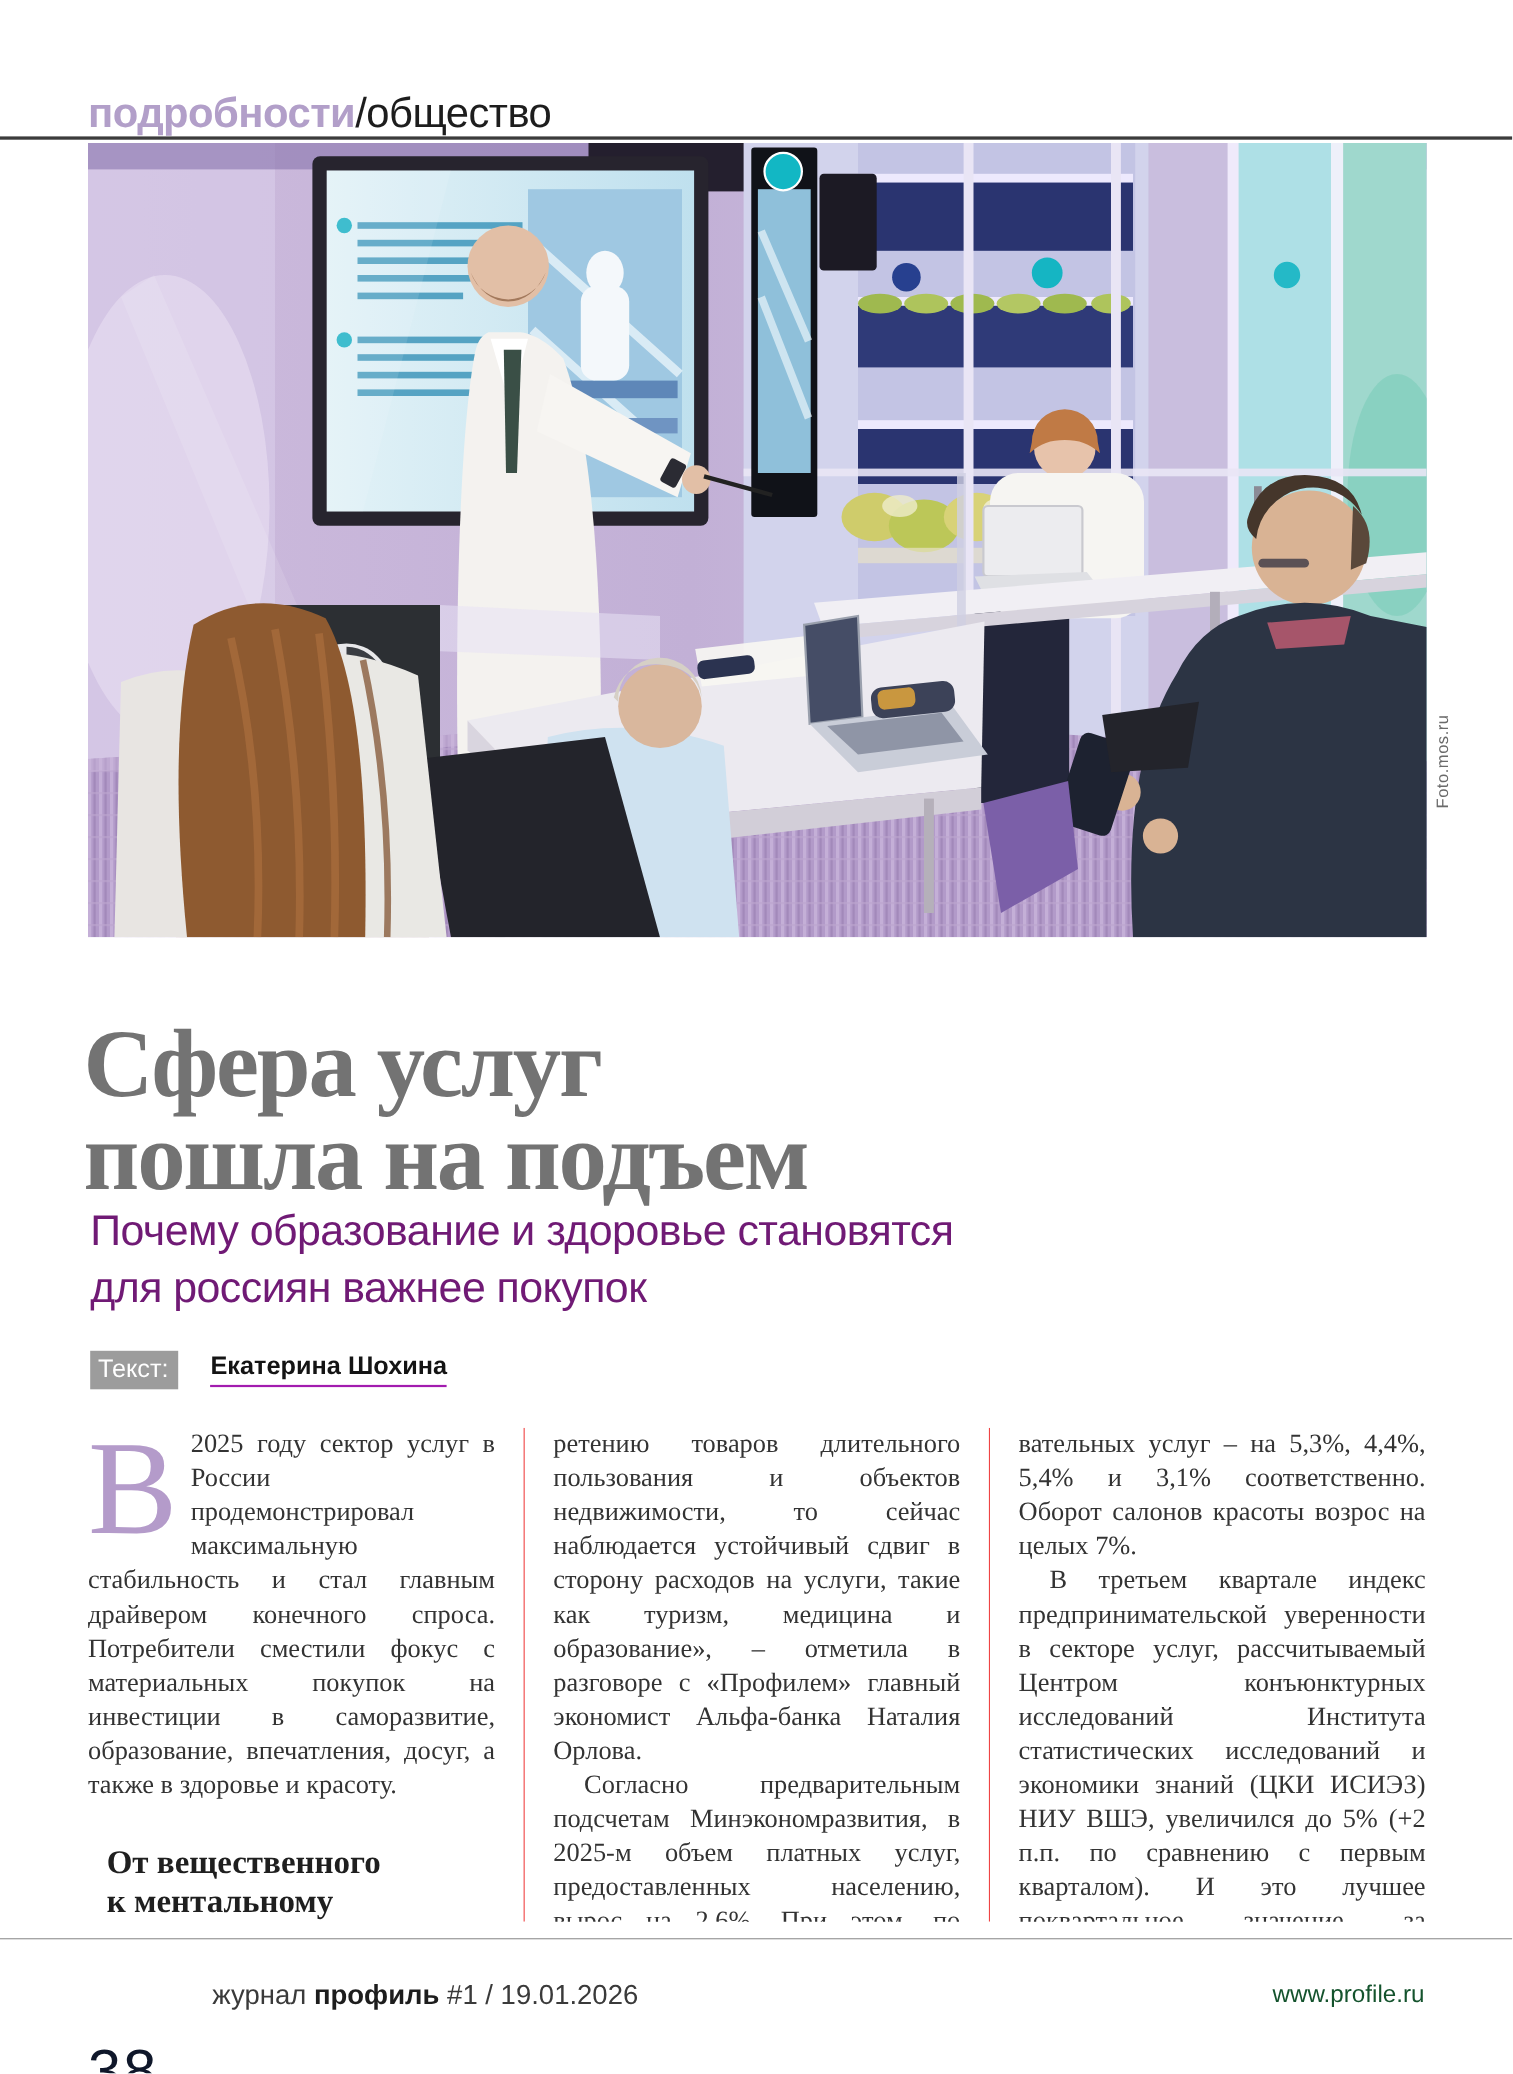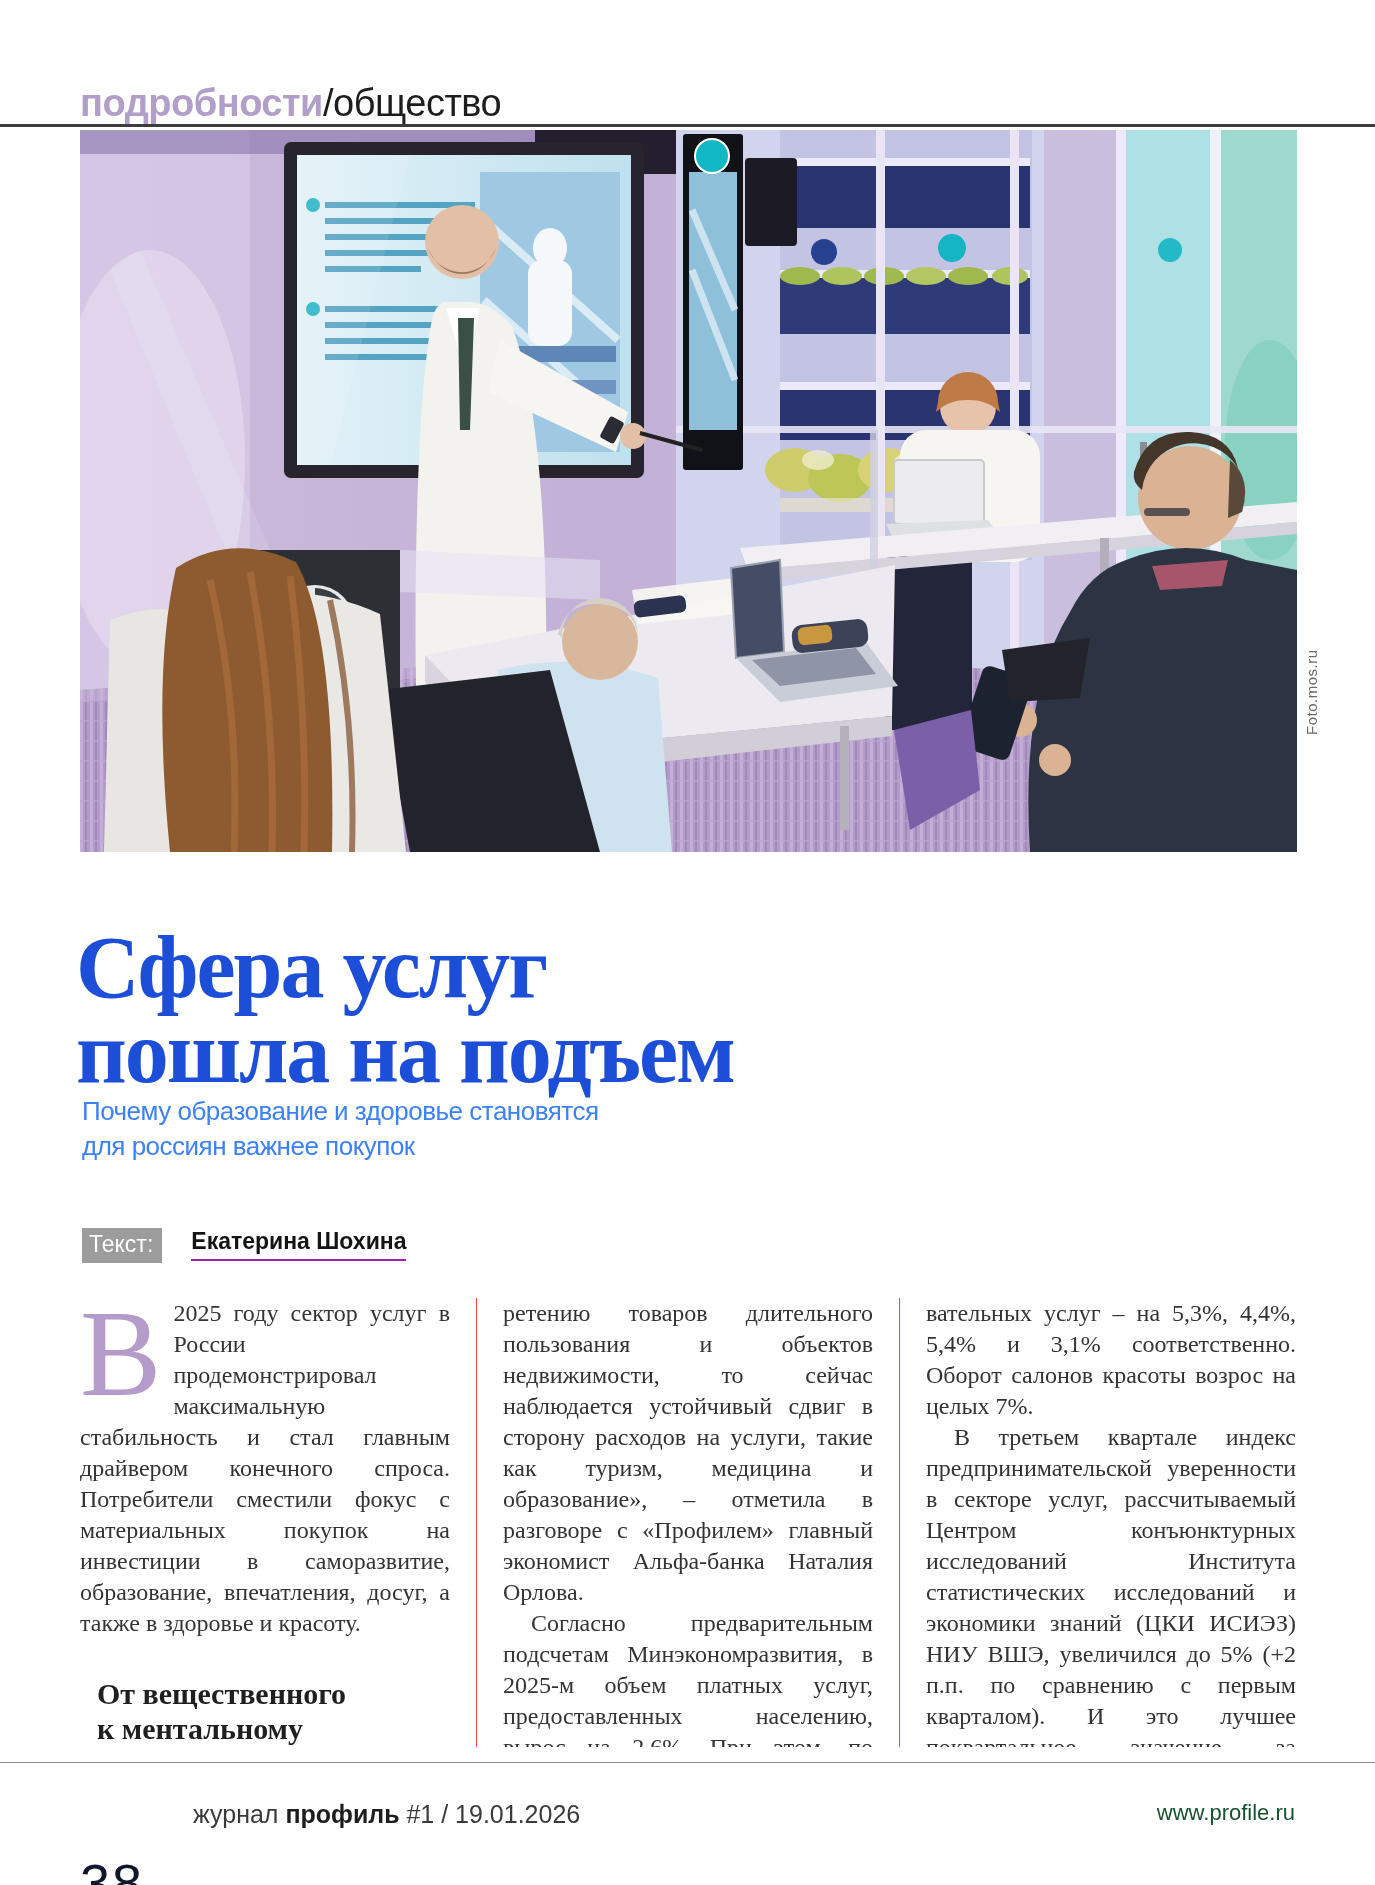--- a/index.html
+++ b/index.html
@@ -12,22 +12,22 @@
   .kicker .cat{color:#1d1d1d;font-weight:400;}
   .top-rule{position:absolute;left:0;top:124px;width:1375px;height:3px;background:#3c3c3c;}
 
   
   .photo{position:absolute;left:80px;top:130px;width:1217px;height:722px;display:block;}
   .photo-credit{position:absolute;left:1303px;top:735px;transform:rotate(-90deg);
                 transform-origin:left top;font-size:15px;color:#6a6a6a;letter-spacing:.5px;white-space:nowrap;}
 
   
   .headline{position:absolute;left:76px;top:866px;font-family:"Liberation Serif",serif;font-weight:700;
-            font-size:88px;line-height:.97;letter-spacing:-2px;color:#1d4ed8;white-space:pre-line;}
-  .subtitle{position:absolute;left:82px;top:1094px;font-size:26px;line-height:1.33;color:#3b82f6;
+            font-size:88px;line-height:.97;letter-spacing:-2px;color:#737373;white-space:pre-line;}
+  .subtitle{position:absolute;left:82px;top:1094px;font-size:39px;line-height:1.33;color:#701a75;
             letter-spacing:-0.5px;white-space:pre-line;}
   .byline{position:absolute;left:82px;top:1228px;font-size:23px;display:flex;align-items:flex-start;gap:20px;}
   .byline .lbl{background:#9c9c9c;color:#ffffff;padding:3px 9px 5px 7px;font-weight:400;}
   .byline .author{font-weight:700;color:#141414;margin-left:9px;border-bottom:2px solid #a21caf;padding-bottom:4px;}
 
   
   .body{position:absolute;left:80px;top:1298px;width:1216px;height:449px;display:flex;
         font-family:"Liberation Serif",serif;font-size:24px;line-height:31px;color:#333;
         text-align:justify;overflow:hidden;}
   .col{flex:1 1 0;}

